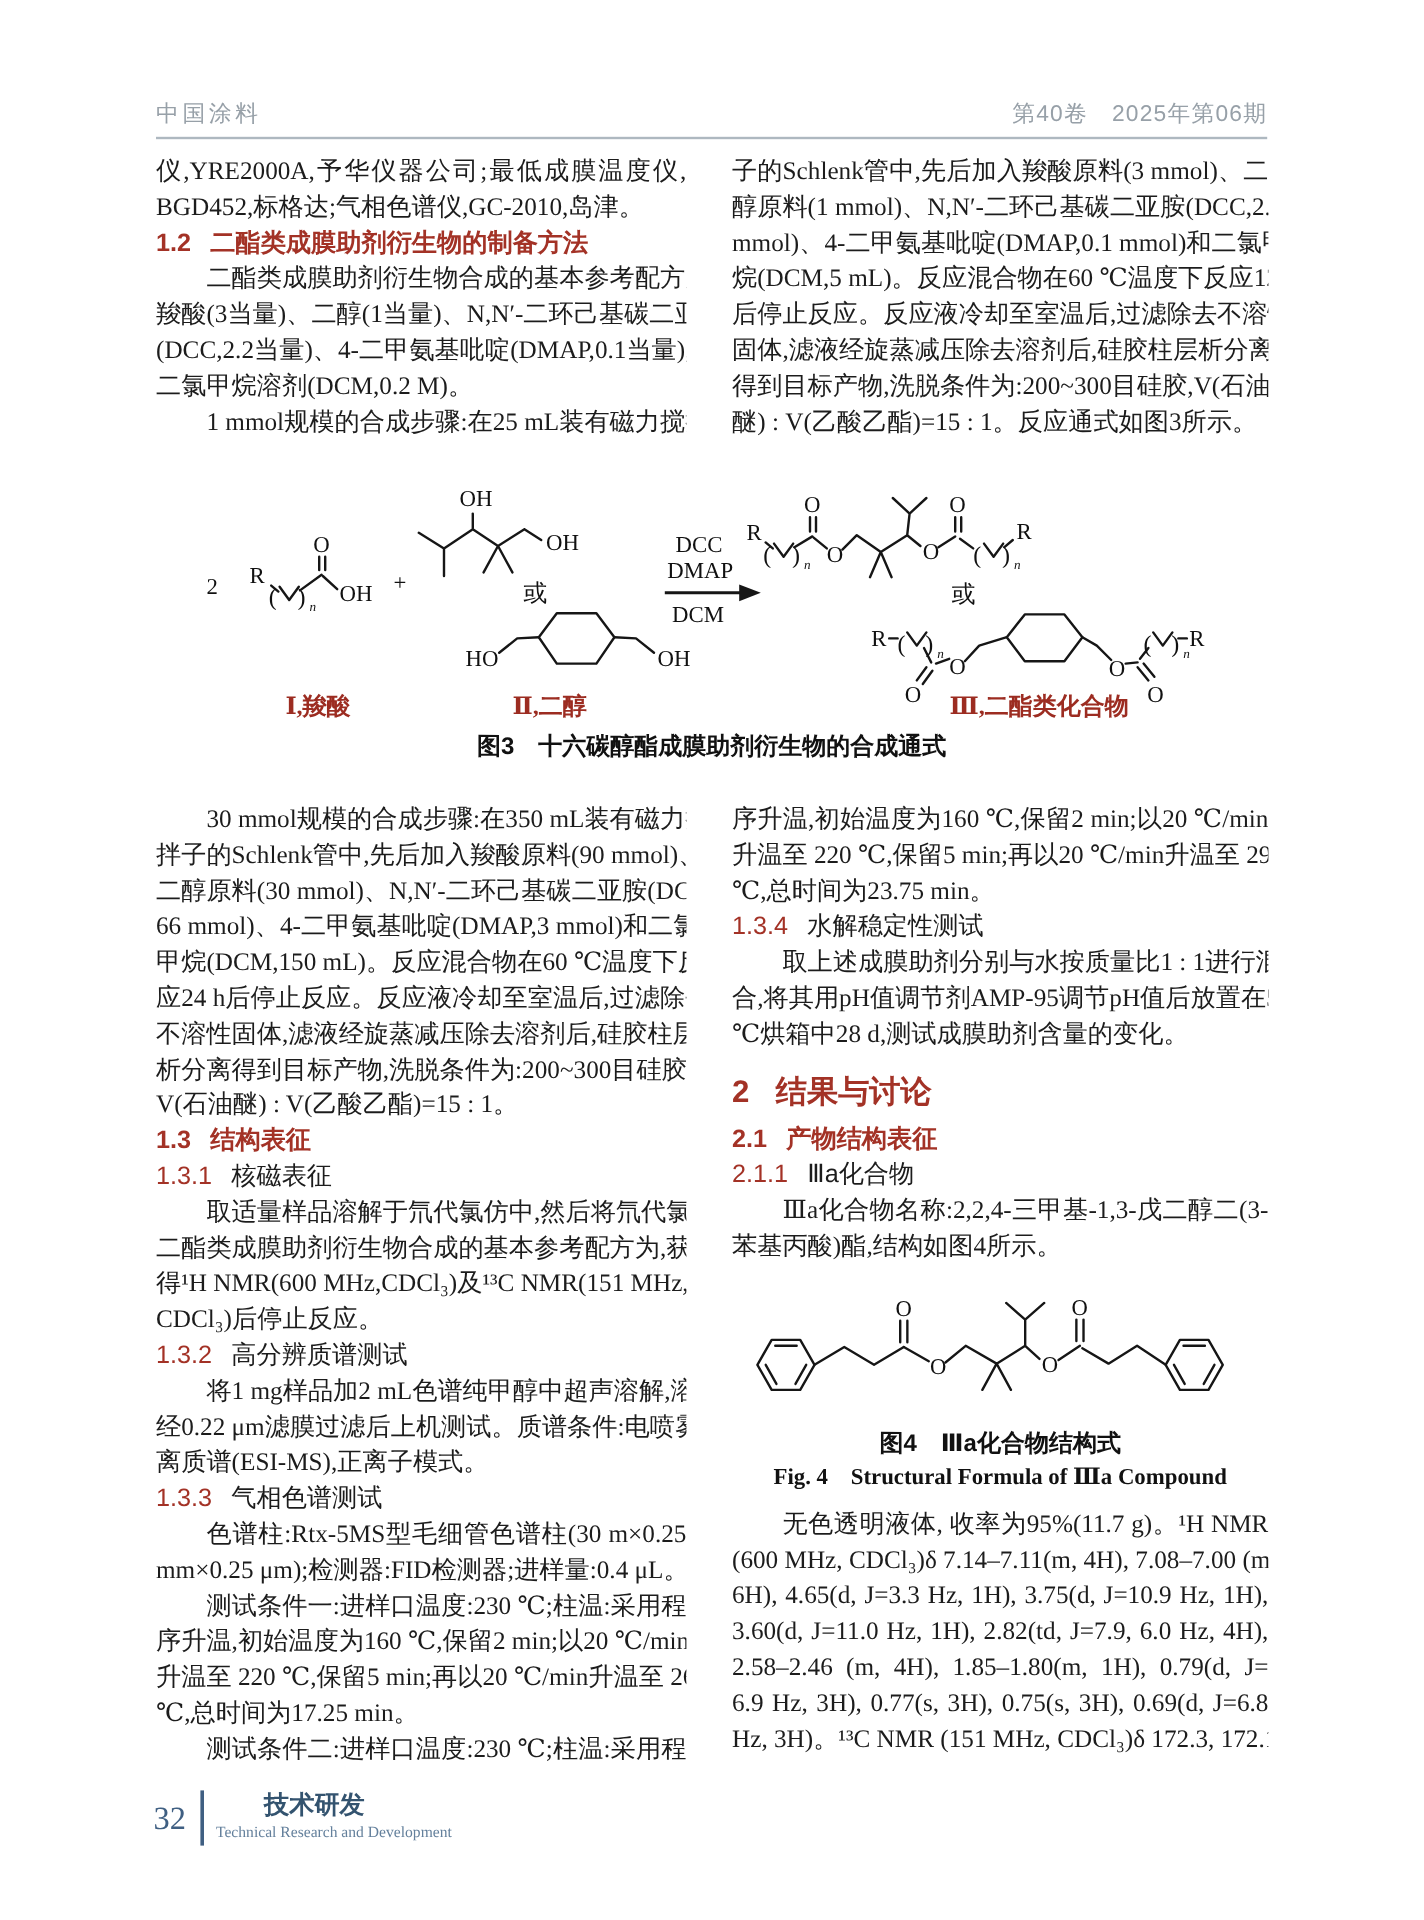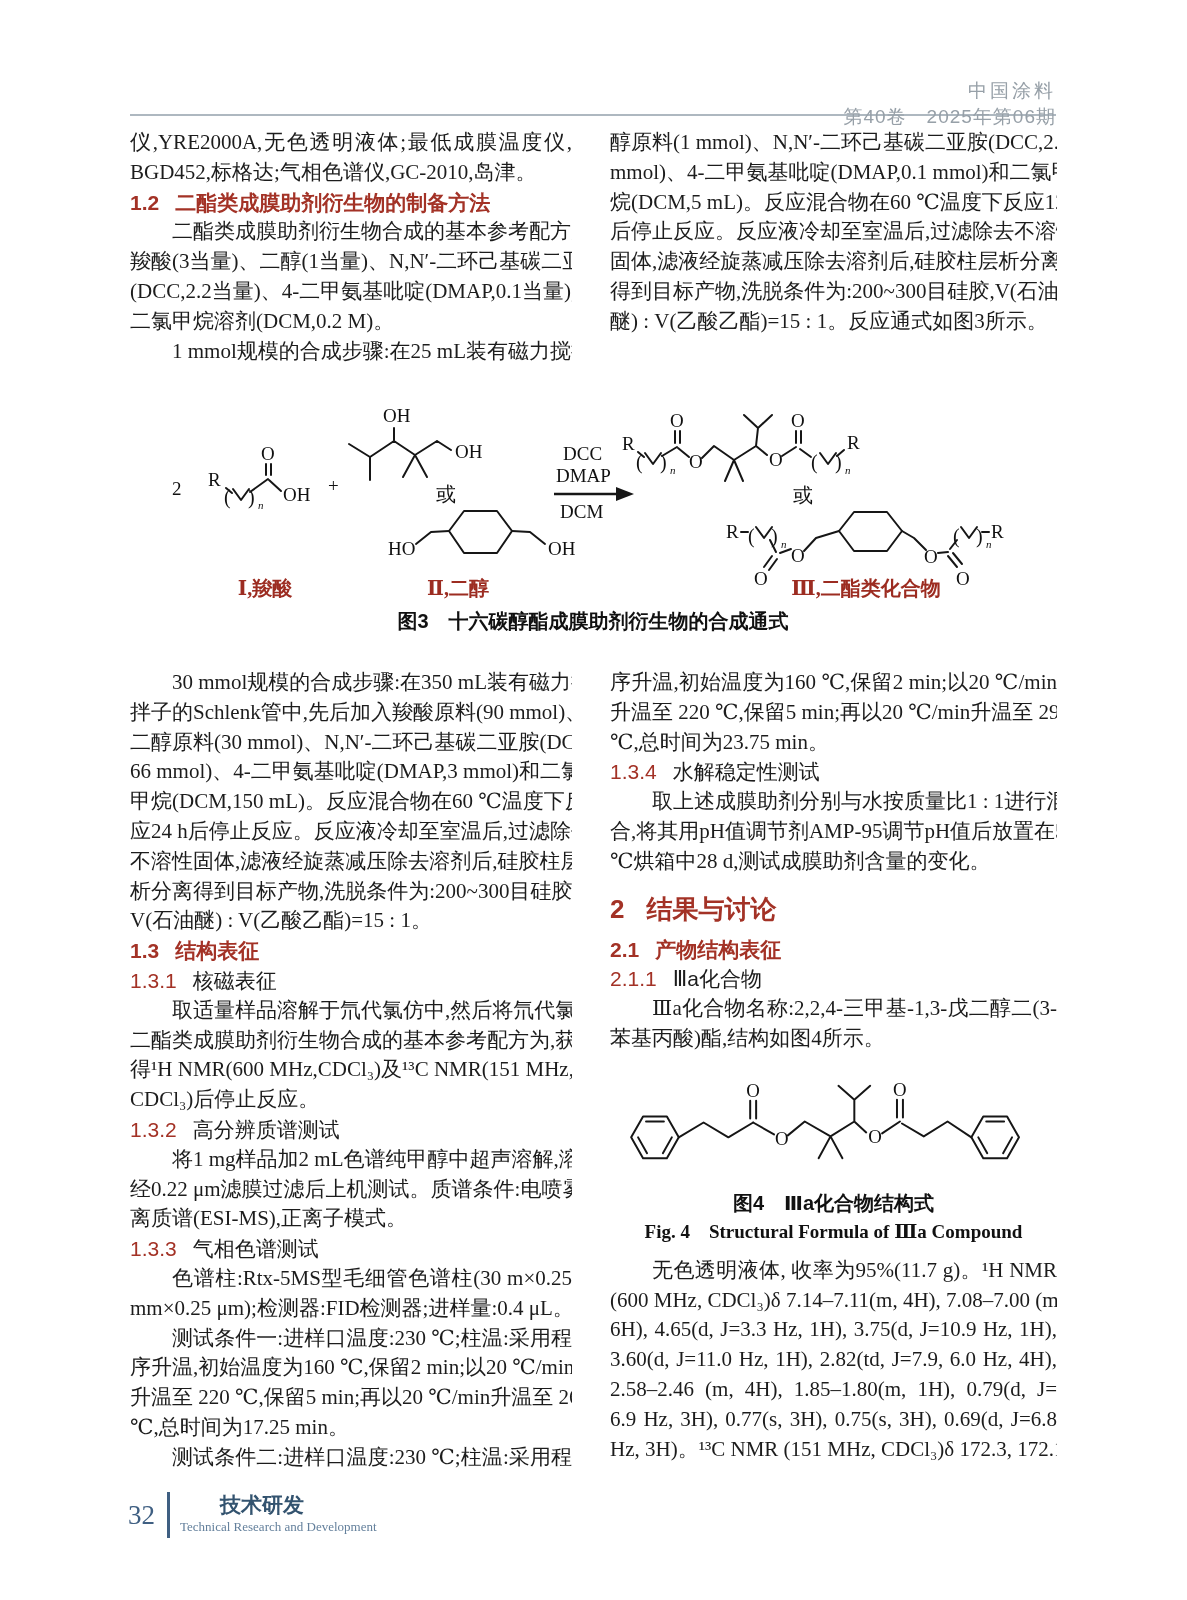--- a/index.html
+++ b/index.html
@@ -3,21 +3,21 @@
 <meta charset="utf-8">
 <style>
   html,body{margin:0;padding:0;background:#ffffff;}
   .page{position:relative;width:1187px;height:1600px;background:#ffffff;overflow:hidden;
         font-family:"Liberation Serif","DejaVu Serif",serif;color:#1c1c1c;}
   
   .hdr{position:absolute;left:130px;top:78px;width:926px;height:30px;
        display:flex;justify-content:space-between;align-items:flex-end;
        border-bottom:2px solid #aeb8c0;padding-bottom:6px;
        font-family:"Liberation Sans","DejaVu Sans",sans-serif;
-       font-size:19px;color:#97a0a8;letter-spacing:3px;flex-direction:column;}
+       font-size:19px;color:#97a0a8;letter-spacing:3px;}
   .hdr .right{letter-spacing:1px;}
   
   .col{position:absolute;font-size:21px;}
   .col-lt{left:130px;top:128px;width:442px;}
   .col-rt{left:610px;top:128px;width:447px;}
   .col-lb{left:130px;top:668px;width:442px;}
   .col-rb{left:610px;top:668px;width:447px;}
   .para{margin:0;}
   .line{height:29.8px;line-height:29.8px;text-align:justify;text-align-last:justify;
         overflow:hidden;white-space:nowrap;}
@@ -67,36 +67,37 @@
 
 <div class="page">
 
   <div class="hdr">
     <span>中国涂料</span>
     <span class="right">第40卷　2025年第06期</span>
   </div>
 
   <div class="col col-lt">
       <div class="para">
-        <div class="line">仪,YRE2000A,无色透明液体;最低成膜温度仪,</div>
+        <div class="line">仪,YRE2000A,予华仪器公司;最低成膜温度仪,</div>
         <div class="line end">BGD452,标格达;气相色谱仪,GC-2010,岛津。</div>
       </div>
       <div class="h2"><span class="hnum">1.2</span><span class="htitle">二酯类成膜助剂衍生物的制备方法</span></div>
       <div class="para">
         <div class="line ind">二酯类成膜助剂衍生物合成的基本参考配方为:</div>
         <div class="line">羧酸(3当量)、二醇(1当量)、N,N′-二环己基碳二亚胺</div>
         <div class="line">(DCC,2.2当量)、4-二甲氨基吡啶(DMAP,0.1当量),</div>
         <div class="line end">二氯甲烷溶剂(DCM,0.2 M)。</div>
       </div>
       <div class="para">
         <div class="line ind">1 mmol规模的合成步骤:在25 mL装有磁力搅拌</div>
       </div>
     </div>
   <div class="col col-rt">
       <div class="para">
+        <div class="line">子的Schlenk管中,先后加入羧酸原料(3 mmol)、二</div>
         <div class="line">醇原料(1 mmol)、N,N′-二环己基碳二亚胺(DCC,2.2</div>
         <div class="line">mmol)、4-二甲氨基吡啶(DMAP,0.1 mmol)和二氯甲</div>
         <div class="line">烷(DCM,5 mL)。反应混合物在60 ℃温度下反应12 h</div>
         <div class="line">后停止反应。反应液冷却至室温后,过滤除去不溶性</div>
         <div class="line">固体,滤液经旋蒸减压除去溶剂后,硅胶柱层析分离</div>
         <div class="line">得到目标产物,洗脱条件为:200~300目硅胶,V(石油</div>
         <div class="line end">醚) : V(乙酸乙酯)=15 : 1。反应通式如图3所示。</div>
       </div>
     </div>
 

